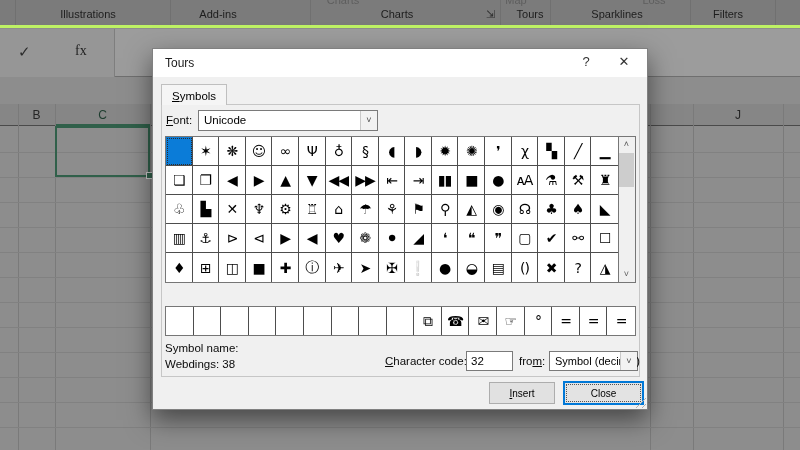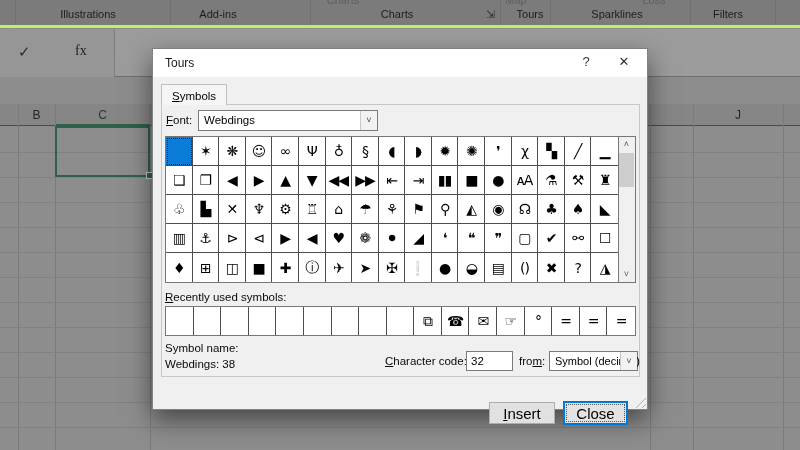--- a/index.html
+++ b/index.html
@@ -42,21 +42,21 @@
   .symgrid { position:absolute; border:1px solid #767676; background:#fff; display:grid; }
   .sym-cell { border-right:1px solid #4d4d4d; border-bottom:1px solid #4d4d4d; background:#fff; display:flex; align-items:center; justify-content:center; font-family:"DejaVu Sans", sans-serif; font-size:14px; color:#000; overflow:hidden; letter-spacing:-1px; cursor:pointer; }
   .sym-cell:nth-child(17n) { border-right:none; }
   .grid5 .sym-cell:nth-last-child(-n+17) { border-bottom:none; }
   .grid1 .sym-cell { border-bottom:none; }
   .sym-cell.sel { background:#0b7cd8; outline:1px dotted #2b2b2b; outline-offset:-2px; }
   .scrollbar { position:absolute; width:17px; background:#f0f0f0; border:1px solid #767676; border-left:none; }
   .sb-btn { position:absolute; left:0; width:15px; height:15px; background:#f0f0f0; color:#5a5a5a; font-size:9px; text-align:center; line-height:15px; cursor:pointer; }
   .sb-thumb { position:absolute; left:0; top:16px; width:15px; height:34px; background:#cdcdcd; cursor:pointer; }
   .input { position:absolute; background:#fff; border:1px solid #7a7a7a; font-size:11.5px; font-family:"Liberation Sans",sans-serif; padding:2px 4px; }
-  .btn { position:absolute; background:#e1e1e1; border:1px solid #adadad; font-size:15px; text-align:center; cursor:pointer; display:flex; align-items:center; justify-content:center;margin-top:20px; }
+  .btn { position:absolute; background:#e1e1e1; border:1px solid #adadad; font-size:10px; text-align:center; cursor:pointer; display:flex; align-items:center; justify-content:center; }
   .btn.default { background:#e3e3e3; border:1px solid #0078d7; box-shadow:inset 0 0 0 1px #0078d7; outline:1px dotted #555; outline-offset:-4px; }
   .grip { position:absolute; right:1px; bottom:1px; width:13px; height:13px; cursor:nwse-resize;
           background:repeating-linear-gradient(135deg, transparent 0 3px, #b0b0b0 3px 4px);
           clip-path:polygon(100% 0, 100% 100%, 0 100%); }
 </style>
 </head>
 <body>
 
 <div id="stage">
 
@@ -125,21 +125,21 @@
     </div>
 
     <div class="tabs">
       <div class="tab active"><span></span><span class="k">S</span><span>ymbols</span></div>
     </div>
 
     <div class="frame"></div>
 
     <div class="lbl" style="left:13px;top:65px"><span></span><span class="k">F</span><span>ont:</span></div>
     <div class="combo" style="left:45px;top:61px;width:180px;height:21px">
-      <span class="txt">Webdings</span>
+      <span class="txt">Unicode</span>
       <span class="chev">˅</span>
     </div>
 
     <div class="symgrid grid5" style="left:12px;top:87px;width:454px;height:147px;grid-template-columns:repeat(17,1fr);grid-auto-rows:29px">
         <div class="sym-cell sel"></div>
         <div class="sym-cell">✶</div>
         <div class="sym-cell">❋</div>
         <div class="sym-cell">☺</div>
         <div class="sym-cell">∞</div>
         <div class="sym-cell">Ψ</div>
@@ -223,21 +223,20 @@
         <div class="sym-cell">?</div>
         <div class="sym-cell">◮</div>
       </div>
 
     <div class="scrollbar" style="left:466px;top:87px;height:147px">
       <div class="sb-btn" style="top:0">˄</div>
       <div class="sb-thumb"></div>
       <div class="sb-btn" style="bottom:0">˅</div>
     </div>
 
-    <div class="lbl k-wrap" style="left:12px;top:242px"><span></span><span class="k">R</span><span>ecently used symbols:</span></div>
 
     <div class="symgrid grid1" style="left:12px;top:257px;width:471px;height:30px;grid-template-columns:repeat(17,1fr);grid-auto-rows:28px">
         <div class="sym-cell"></div>
         <div class="sym-cell"></div>
         <div class="sym-cell"></div>
         <div class="sym-cell"></div>
         <div class="sym-cell"></div>
         <div class="sym-cell"></div>
         <div class="sym-cell"></div>
         <div class="sym-cell"></div>
@@ -259,18 +258,18 @@
     <input class="input" style="left: 313px; top: 302px; width: 47px; height: 20px;" value="32">
     <div class="lbl" style="left:366px;top:306px"><span>fro</span><span class="k">m</span><span>:</span></div>
     <div class="combo" style="left:396px;top:302px;width:89px;height:20px;font-size:11px">
       <span class="txt" style="top:3px">Symbol (decimal)</span>
       <span class="chev" style="line-height:18px">˅</span>
     </div>
 
     <div class="btn" style="left:336px;top:333px;width:66px;height:22px">
         <span><span></span><span class="k">I</span><span>nsert</span></span>
       </div>
-    <div class="btn default" style="left:410px;top:332px;width:65px;height:24px">Close</div>
+    <div class="btn default" style="left:410px;top:332px;width:81px;height:24px">Close</div>
 
     <div class="grip"></div>
   </div>
 
 </div>
 
 </body></html>

